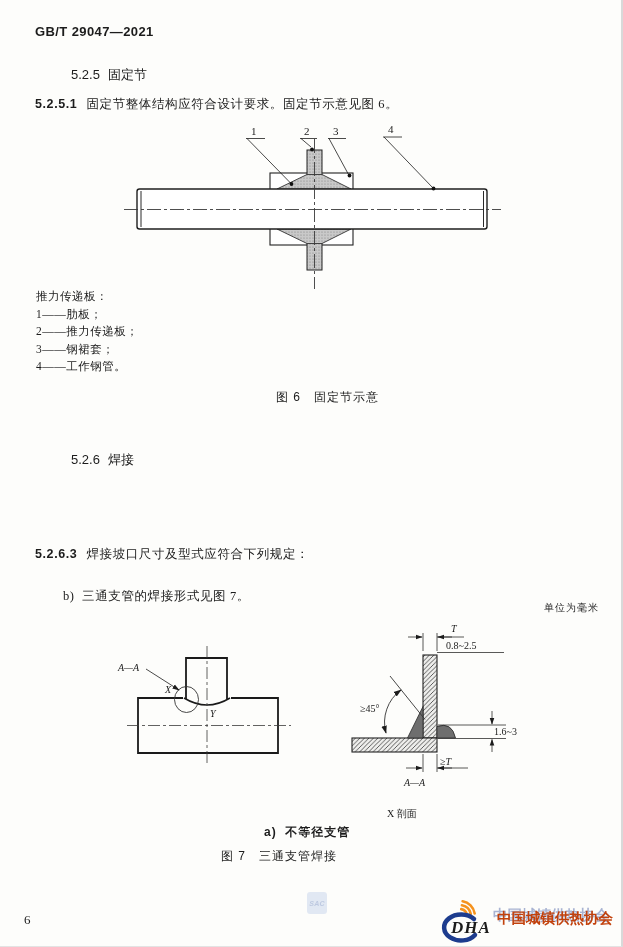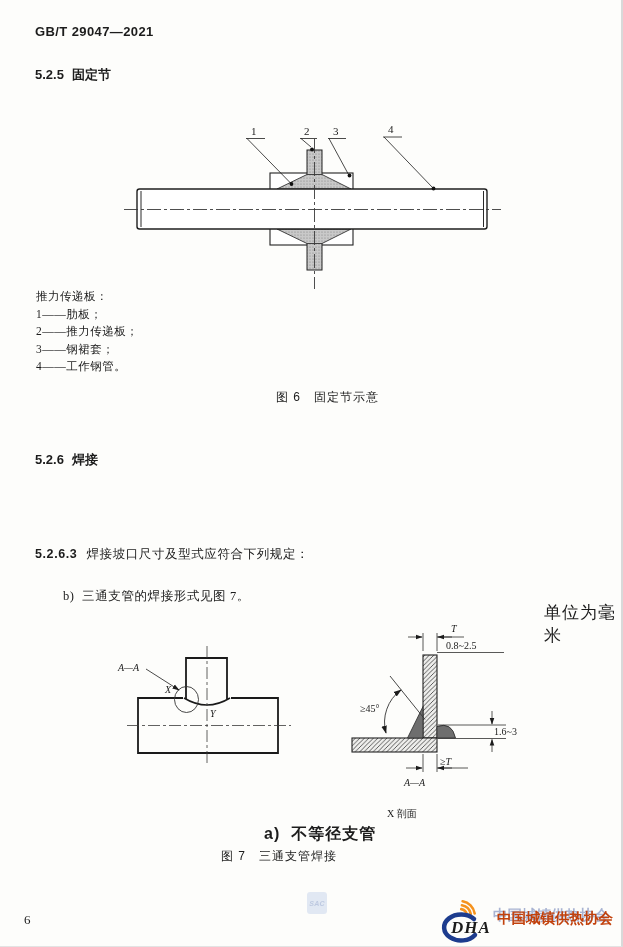--- a/index.html
+++ b/index.html
@@ -6,28 +6,28 @@
   .page{
     position:relative;width:623px;height:947px;background:#fdfdfb;
     overflow:hidden;color:#1c1c1c;
     font-family:"Liberation Serif","DejaVu Serif",serif;
     border-right:2px solid #d9d9d9;border-bottom:1px solid #e3e3e3;
     box-sizing:border-box;
   }
   .abs{position:absolute;}
   .num{font-family:"Liberation Sans","DejaVu Sans",sans-serif;font-weight:bold;margin-right:9px;}
   .hdr{font-family:"Liberation Sans","DejaVu Sans",sans-serif;font-weight:bold;font-size:13px;letter-spacing:.4px;}
-  .h2{font-family:"Liberation Sans","DejaVu Sans",sans-serif;font-weight:bold;font-size:13px;}
+  .h2{font-family:"Liberation Sans","DejaVu Sans",sans-serif;font-weight:normal;font-size:13px;margin-left:36px;}
   .h2 .t{margin-left:8px;}
   .para{font-size:12.5px;letter-spacing:.6px;line-height:21.5px;}
   .just{text-align:justify;}
   .legend{font-size:11.5px;letter-spacing:.5px;line-height:17.6px;}
   .figcap{font-family:"Liberation Sans","DejaVu Sans",sans-serif;font-weight:normal;font-size:12px;letter-spacing:1px;padding-left:16px;}
-  .subcap{font-family:"Liberation Sans","DejaVu Sans",sans-serif;font-weight:bold;font-size:16px;letter-spacing:1px;}
-  .units{font-size:17px;letter-spacing:1px;}
+  .subcap{font-family:"Liberation Sans","DejaVu Sans",sans-serif;font-weight:bold;font-size:12px;letter-spacing:1px;}
+  .units{font-size:10px;letter-spacing:1px;}
   .pagenum{font-size:13px;}
   .wm{
     width:20px;height:22px;background:#dde5f2;border-radius:3px;
     display:flex;align-items:center;justify-content:center;
     color:#b3c1dd;font-family:"Liberation Sans","DejaVu Sans",sans-serif;
     font-style:italic;font-weight:bold;font-size:7px;letter-spacing:.2px;
   }
   .logo-cn{
     font-family:"Liberation Sans","DejaVu Sans",sans-serif;font-weight:bold;
     font-size:14.5px;color:#c2410c;letter-spacing:0;
@@ -41,20 +41,23 @@
 <body>
 
 <div class="page">
 
   <div class="abs hdr" style="left:35px;top:24px">GB/T 29047—2021</div>
 
   <div class="abs h2" style="left:35px;top:66px">
     <span>5.2.5</span><span class="t">固定节</span>
   </div>
 
+  <div class="abs para" style="left:35px;top:94px;width:560px">
+    <span class="num">5.2.5.1</span><span>固定节整体结构应符合设计要求。固定节示意见图 6。</span>
+  </div>
 
   <svg class="abs" style="left:0;top:113px" width="623" height="180" viewBox="0 113 623 180">
     <defs>
       <pattern id="stip" width="3" height="3" patternUnits="userSpaceOnUse">
         <rect width="3" height="3" fill="#c9c9c9"></rect>
         <circle cx="1" cy="1" r="0.6" fill="#808080"></circle>
       </pattern>
       <marker id="arr" viewBox="0 0 10 10" refX="9" refY="5" markerWidth="9" markerHeight="9" orient="auto-start-reverse">
         <path d="M0,1.6 L10,5 L0,8.4 Z" fill="#1c1c1c"></path>
       </marker>

